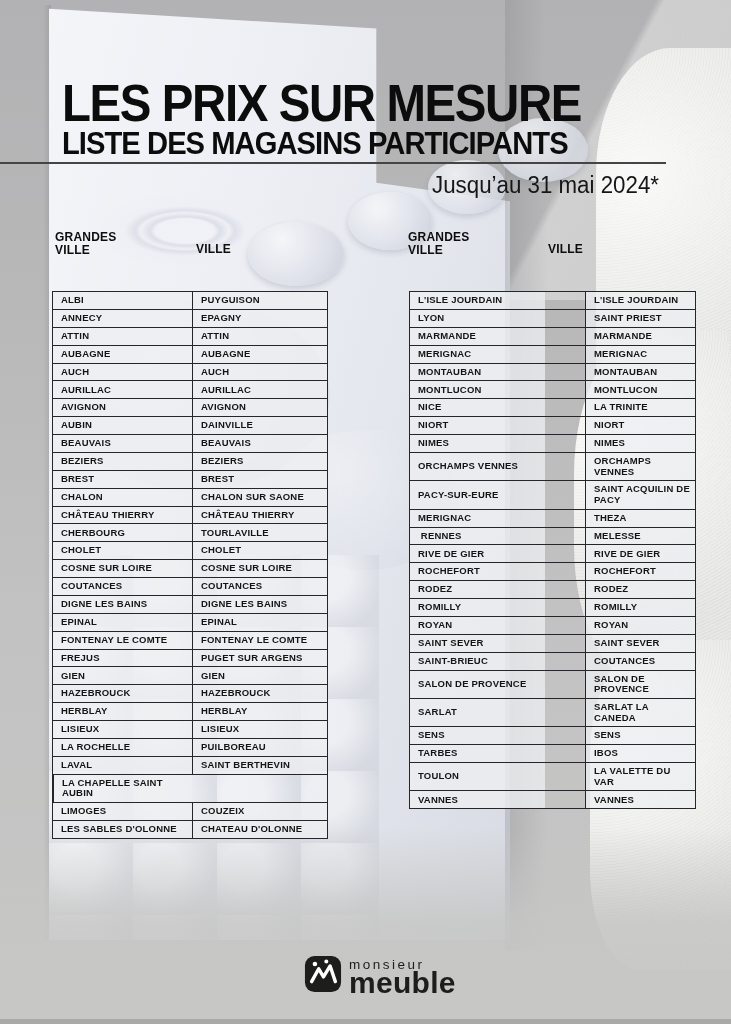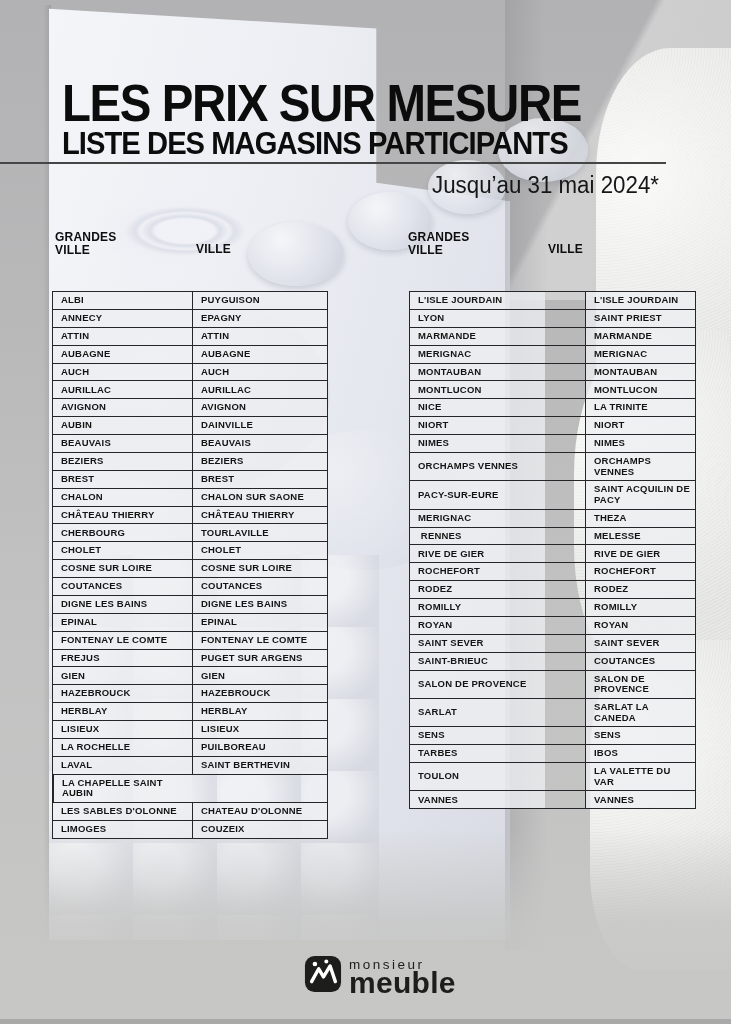--- a/index.html
+++ b/index.html
@@ -262,26 +262,26 @@
         <div class="tcell tcell-right">PUILBOREAU</div>
       </div>
       <div class="trow">
         <div class="tcell">LAVAL</div>
         <div class="tcell tcell-right">SAINT BERTHEVIN</div>
       </div>
       <div class="trow">
         <div class="tcell tcell-right">LA CHAPELLE SAINT AUBIN</div>
       </div>
       <div class="trow">
+        <div class="tcell">LIMOGES</div>
+        <div class="tcell tcell-right">COUZEIX</div>
+      </div>
+      <div class="trow">
         <div class="tcell">LES SABLES D'OLONNE</div>
         <div class="tcell tcell-right">CHATEAU D'OLONNE</div>
-      </div>
-      <div class="trow">
-        <div class="tcell">LIMOGES</div>
-        <div class="tcell tcell-right">COUZEIX</div>
       </div>
     </div>
   <div class="abs stable right">
       <div class="trow">
         <div class="tcell">L'ISLE JOURDAIN</div>
         <div class="tcell tcell-right">L'ISLE JOURDAIN</div>
       </div>
       <div class="trow">
         <div class="tcell">LYON</div>
         <div class="tcell tcell-right">SAINT PRIEST</div>

